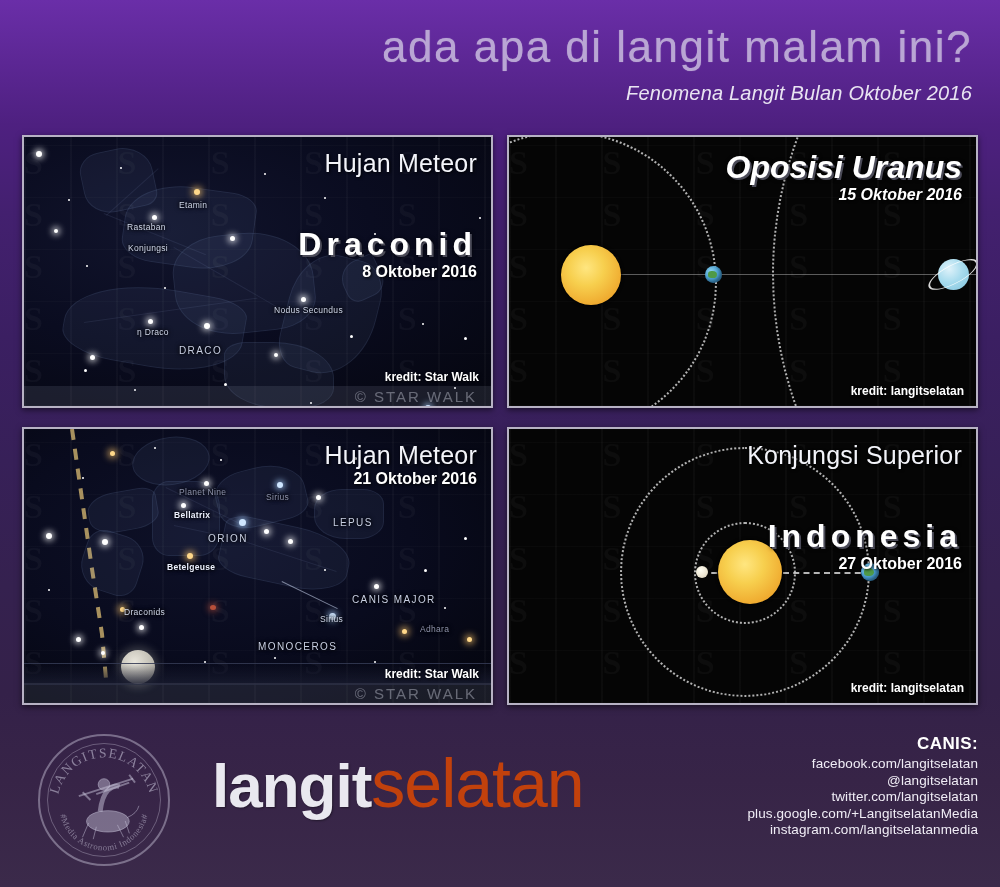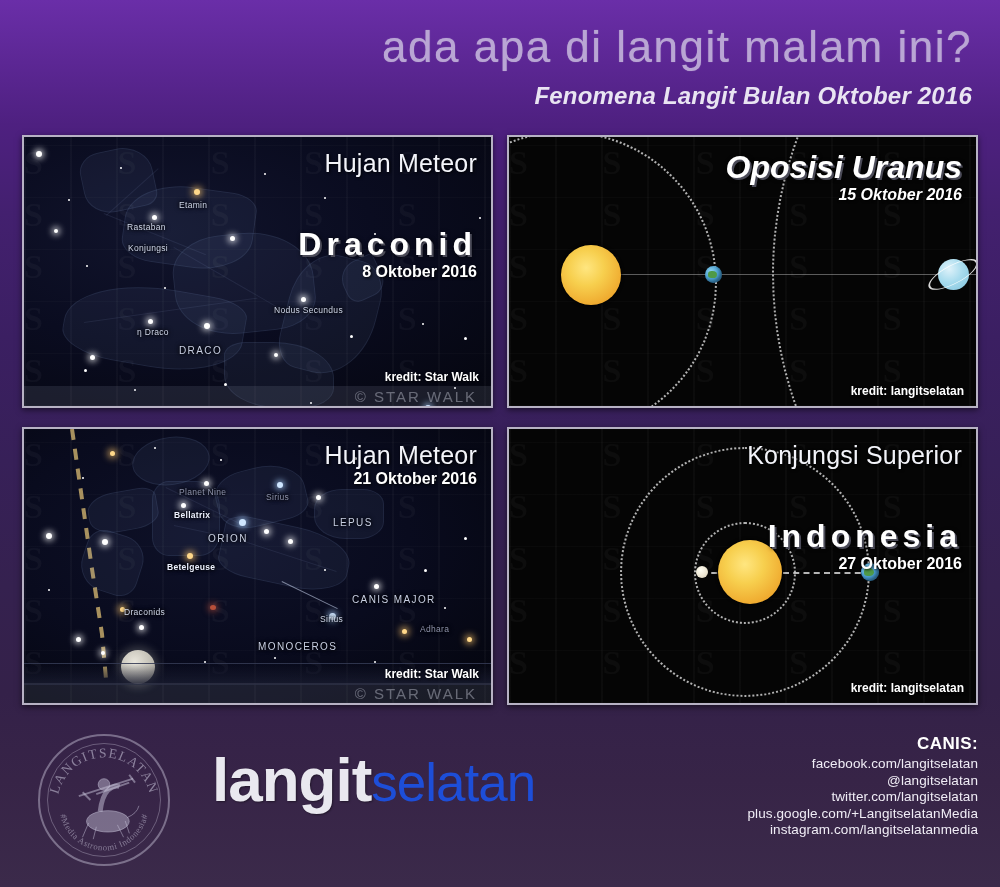--- a/index.html
+++ b/index.html
@@ -17,21 +17,21 @@
   
   .header { position:absolute; left:0; top:0; width:1000px; height:120px; }
   .hdr-title {
     position:absolute; right:28px; top:22px;
     font-size:44px; font-weight:300; letter-spacing:1.5px;
     color:#b9a6d4; white-space:nowrap;
     text-shadow:0 0 1px rgba(255,255,255,.45);
   }
   .hdr-sub {
     position:absolute; right:28px; top:82px;
-    font-size:24px; font-style:italic; font-weight:bold;
+    font-size:20px; font-style:italic; font-weight:normal;
     color:#e9e4f2; white-space:nowrap; letter-spacing:.2px;
   }
 
   
   .panel {
     position:absolute; overflow:hidden;
     border:2px solid #b7b2c4;
     box-shadow:0 2px 6px rgba(0,0,0,.55);
     background:#05060e;
   }
@@ -126,21 +126,21 @@
     background:radial-gradient(circle at 36% 32%, #dff2fa 0%, #a9dcee 45%, #7fc3dd 100%); }
   .uranus-ring { position:absolute; left:-38%; top:-38%; width:176%; height:176%;
     border:2px solid rgba(255,255,255,.85); border-radius:50%;
     transform:rotate(62deg) scaleX(.34); }
 
   
   .footer { position:absolute; left:0; top:712px; width:1000px; height:175px; }
   .brand { position:absolute; left:212px; top:32px; white-space:nowrap; }
   .brand b { font-size:62px; font-weight:bold; color:#e9e8ef; letter-spacing:-1px;
     text-shadow:1px 1px 2px rgba(0,0,0,.4); }
-  .brand i { font-size:53px; font-style:normal; font-weight:300; color:#1d4ed8;
+  .brand i { font-size:68px; font-style:normal; font-weight:300; color:#c2410c;
     letter-spacing:-1px; }
 
   .logo { position:absolute; left:38px; top:22px; width:132px; height:132px;
     border-radius:50%; border:2px solid rgba(205,200,220,.45); }
   .logo .inner { position:absolute; inset:7px; border-radius:50%;
     border:1px solid rgba(205,200,220,.35); }
   .logo svg { position:absolute; inset:0; }
 
   .contact { position:absolute; right:22px; top:22px; text-align:right; }
   .contact .kt { font-size:17px; font-weight:bold; color:#fff; letter-spacing:.4px;

